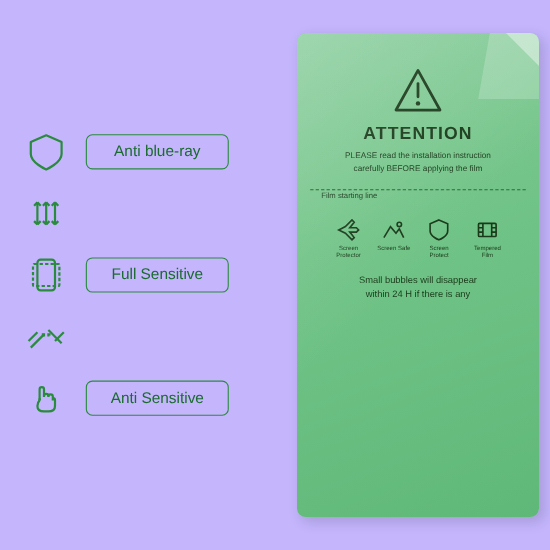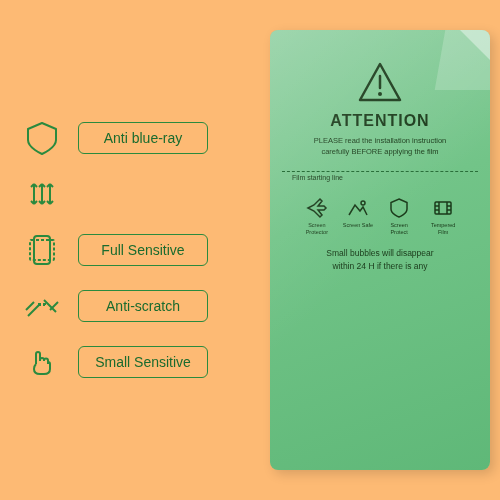--- a/index.html
+++ b/index.html
@@ -13,21 +13,21 @@
       justify-content: center;
       overflow: hidden;
     }
     .container {
       width: 500px;
       height: 500px;
       display: flex;
       align-items: center;
       justify-content: space-between;
       padding: 20px 10px;
-      background: #fdba74;
+      background: #c4b5fd;
     }
     .features-list {
       display: flex;
       flex-direction: column;
       gap: 12px;
       width: 220px;
       padding-left: 10px;
     }
     .feature-item {
       display: flex;
@@ -225,38 +225,35 @@
 
           <line x1="4" y1="28" x2="16" y2="16"></line>
           <line x1="20" y1="12" x2="32" y2="24"></line>
           <polyline points="14,16 16,16 16,18"></polyline>
           <polyline points="20,18 20,16 22,16"></polyline>
 
           <line x1="2" y1="22" x2="10" y2="14"></line>
           <line x1="26" y1="22" x2="34" y2="14"></line>
         </svg>
       </div>
-      <div class="feature-label-box">
-        <span>Anti-scratch</span>
-      </div>
     </div>
 
 
     <div class="feature-item">
       <div class="feature-icon">
         <svg viewBox="0 0 36 36" stroke="#2a8a3e" stroke-width="2" fill="none">
           <path d="M12 20 L12 10 C12 8.5 13 8 14 8 C15 8 16 8.5 16 10 L16 17"></path>
           <path d="M16 16 C16 14.5 17 14 18 14 C19 14 20 14.5 20 16 L20 17"></path>
           <path d="M20 16.5 C20 15 21 14.5 22 14.5 C23 14.5 24 15 24 16.5 L24 20"></path>
           <path d="M12 20 C12 20 10 22 10 25 C10 28 12 30 16 30 L20 30 C24 30 26 28 26 25 L26 20 C26 18.5 25 18 24 18"></path>
           <path d="M12 18 L12 20"></path>
         </svg>
       </div>
       <div class="feature-label-box">
-        <span>Small Sensitive</span>
+        <span>Anti Sensitive</span>
       </div>
     </div>
 
   </div>
 
   <div class="card">
     <div class="card-reflection"></div>
     <div class="fold-corner"></div>
 
     <div class="attention-icon">

